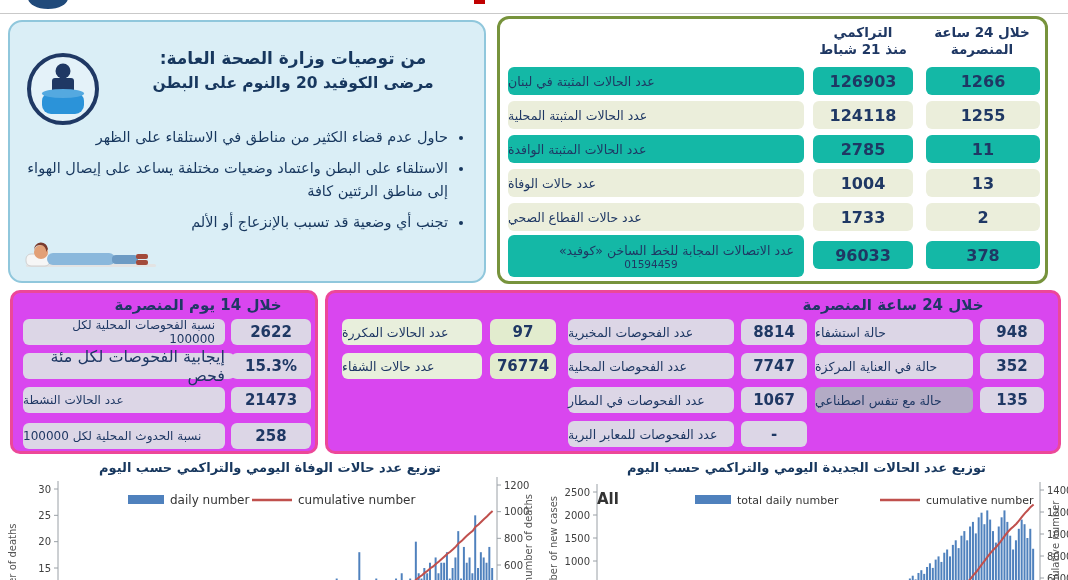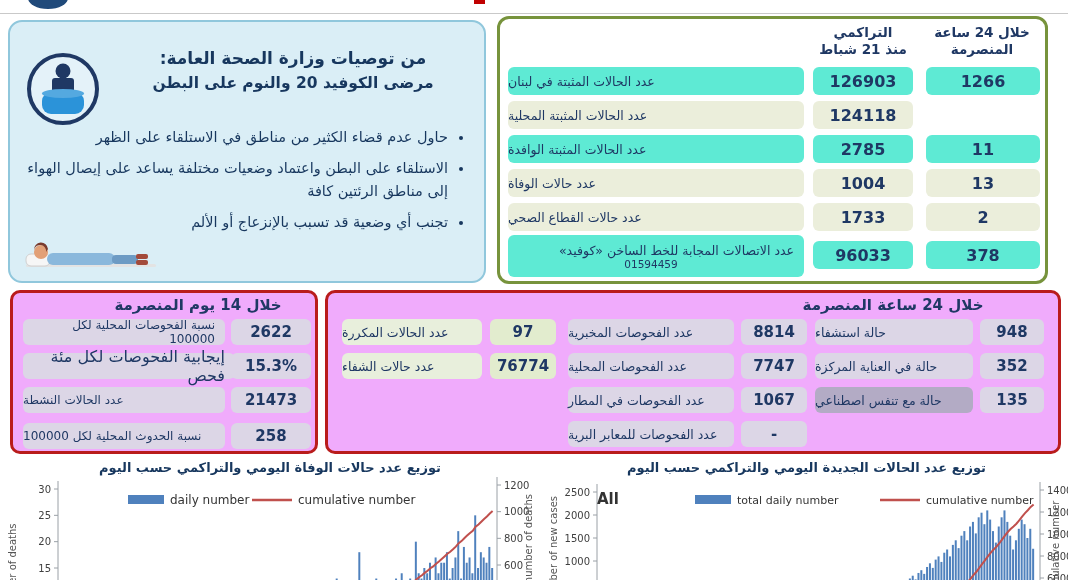--- a/index.html
+++ b/index.html
@@ -2,31 +2,31 @@
 <html lang="ar"><head>
 <meta charset="utf-8">
 <style>
   html,body{margin:0;padding:0;background:#fff;}
   .page{position:relative;width:1068px;height:580px;overflow:hidden;background:#fff;
         font-family:"DejaVu Sans","Liberation Sans",sans-serif;color:#1f3864;}
   .abs{position:absolute;}
   .cell{position:absolute;border-radius:6px;display:flex;align-items:center;justify-content:center;}
   .lbl{justify-content:flex-end;padding-right:10px;box-sizing:border-box;font-size:12.5px;color:#1f3864;}
   .val{font-weight:bold;font-size:16px;color:#1f3864;}
-  .gd{background:#5eead4;} .gl{background:#ebeedb;}
+  .gd{background:#14b8a6;} .gl{background:#ebeedb;}
   .lav{background:#dcd6e6;} .lavd{background:#b3abc5;}
   .grn{background:#e8efdc;} .grnv{background:#e2ecce;}
   .card-title{font-weight:bold;font-size:15px;color:#1f3864;text-align:center;}
   .hdr{font-weight:bold;font-size:13.5px;color:#1f3864;text-align:center;line-height:1.25;}
   .chart-title{position:absolute;text-align:center;font-size:13px;font-weight:600;color:#17375e;}
   .reco-card{position:absolute;left:8px;top:20px;width:478px;height:263px;background:#daeef6;
              border:2px solid #90c7dc;border-radius:14px;box-sizing:border-box;}
   .stats-card{position:absolute;left:497px;top:16px;width:551px;height:268px;background:#fff;
               border:3px solid #77933c;border-radius:12px;box-sizing:border-box;}
-  .mid-card{position:absolute;background:#f0abfc;border:3px solid #b91c1c;border-radius:10px;box-sizing:border-box;}
+  .mid-card{position:absolute;background:#d946ef;border:3px solid #ec4899;border-radius:10px;box-sizing:border-box;}
   .bullets{position:absolute;top:104px;right:18px;width:445px;direction:rtl;color:#17375e;
            font-size:14.5px;line-height:1.55;margin:0;padding:0 18px 0 0;}
   .bullets li{margin-bottom:9px;}
   .reco-title{position:absolute;top:26px;left:100px;right:8px;text-align:center;direction:rtl;
               font-weight:bold;font-size:17px;color:#17375e;}
   .reco-sub{position:absolute;top:52px;left:100px;right:8px;text-align:center;direction:rtl;
             font-size:15.5px;font-weight:bold;color:#17375e;}
   .chart-box{position:absolute;top:458px;height:122px;overflow:hidden;}
   .topline{position:absolute;left:0;top:13px;width:1068px;height:1px;background:#c9c9c9;}
 </style>
@@ -75,20 +75,21 @@
       <div>خلال 24 ساعة</div>
       <div>المنصرمة</div>
     </div>
 
     <div class="cell lbl gd" dir="rtl" style="left:8px;top:48px;width:296px;height:28px;">عدد الحالات المثبتة في لبنان</div>
     <div class="cell val gd" style="left:313px;top:48px;width:100px;height:28px;">126903</div>
     <div class="cell val gd" style="left:426px;top:48px;width:114px;height:28px;">1266</div>
 
     <div class="cell lbl gl" dir="rtl" style="left:8px;top:82px;width:296px;height:28px;">عدد الحالات المثبتة المحلية</div>
     <div class="cell val gl" style="left:313px;top:82px;width:100px;height:28px;">124118</div>
+    <div class="cell val gl" style="left:426px;top:82px;width:114px;height:28px;">1255</div>
 
     <div class="cell lbl gd" dir="rtl" style="left:8px;top:116px;width:296px;height:28px;">عدد الحالات المثبتة الوافدة</div>
     <div class="cell val gd" style="left:313px;top:116px;width:100px;height:28px;">2785</div>
     <div class="cell val gd" style="left:426px;top:116px;width:114px;height:28px;">11</div>
 
     <div class="cell lbl gl" dir="rtl" style="left:8px;top:150px;width:296px;height:28px;">عدد حالات الوفاة</div>
     <div class="cell val gl" style="left:313px;top:150px;width:100px;height:28px;">1004</div>
     <div class="cell val gl" style="left:426px;top:150px;width:114px;height:28px;">13</div>
 
     <div class="cell lbl gl" dir="rtl" style="left:8px;top:184px;width:296px;height:28px;">عدد حالات القطاع الصحي</div>

